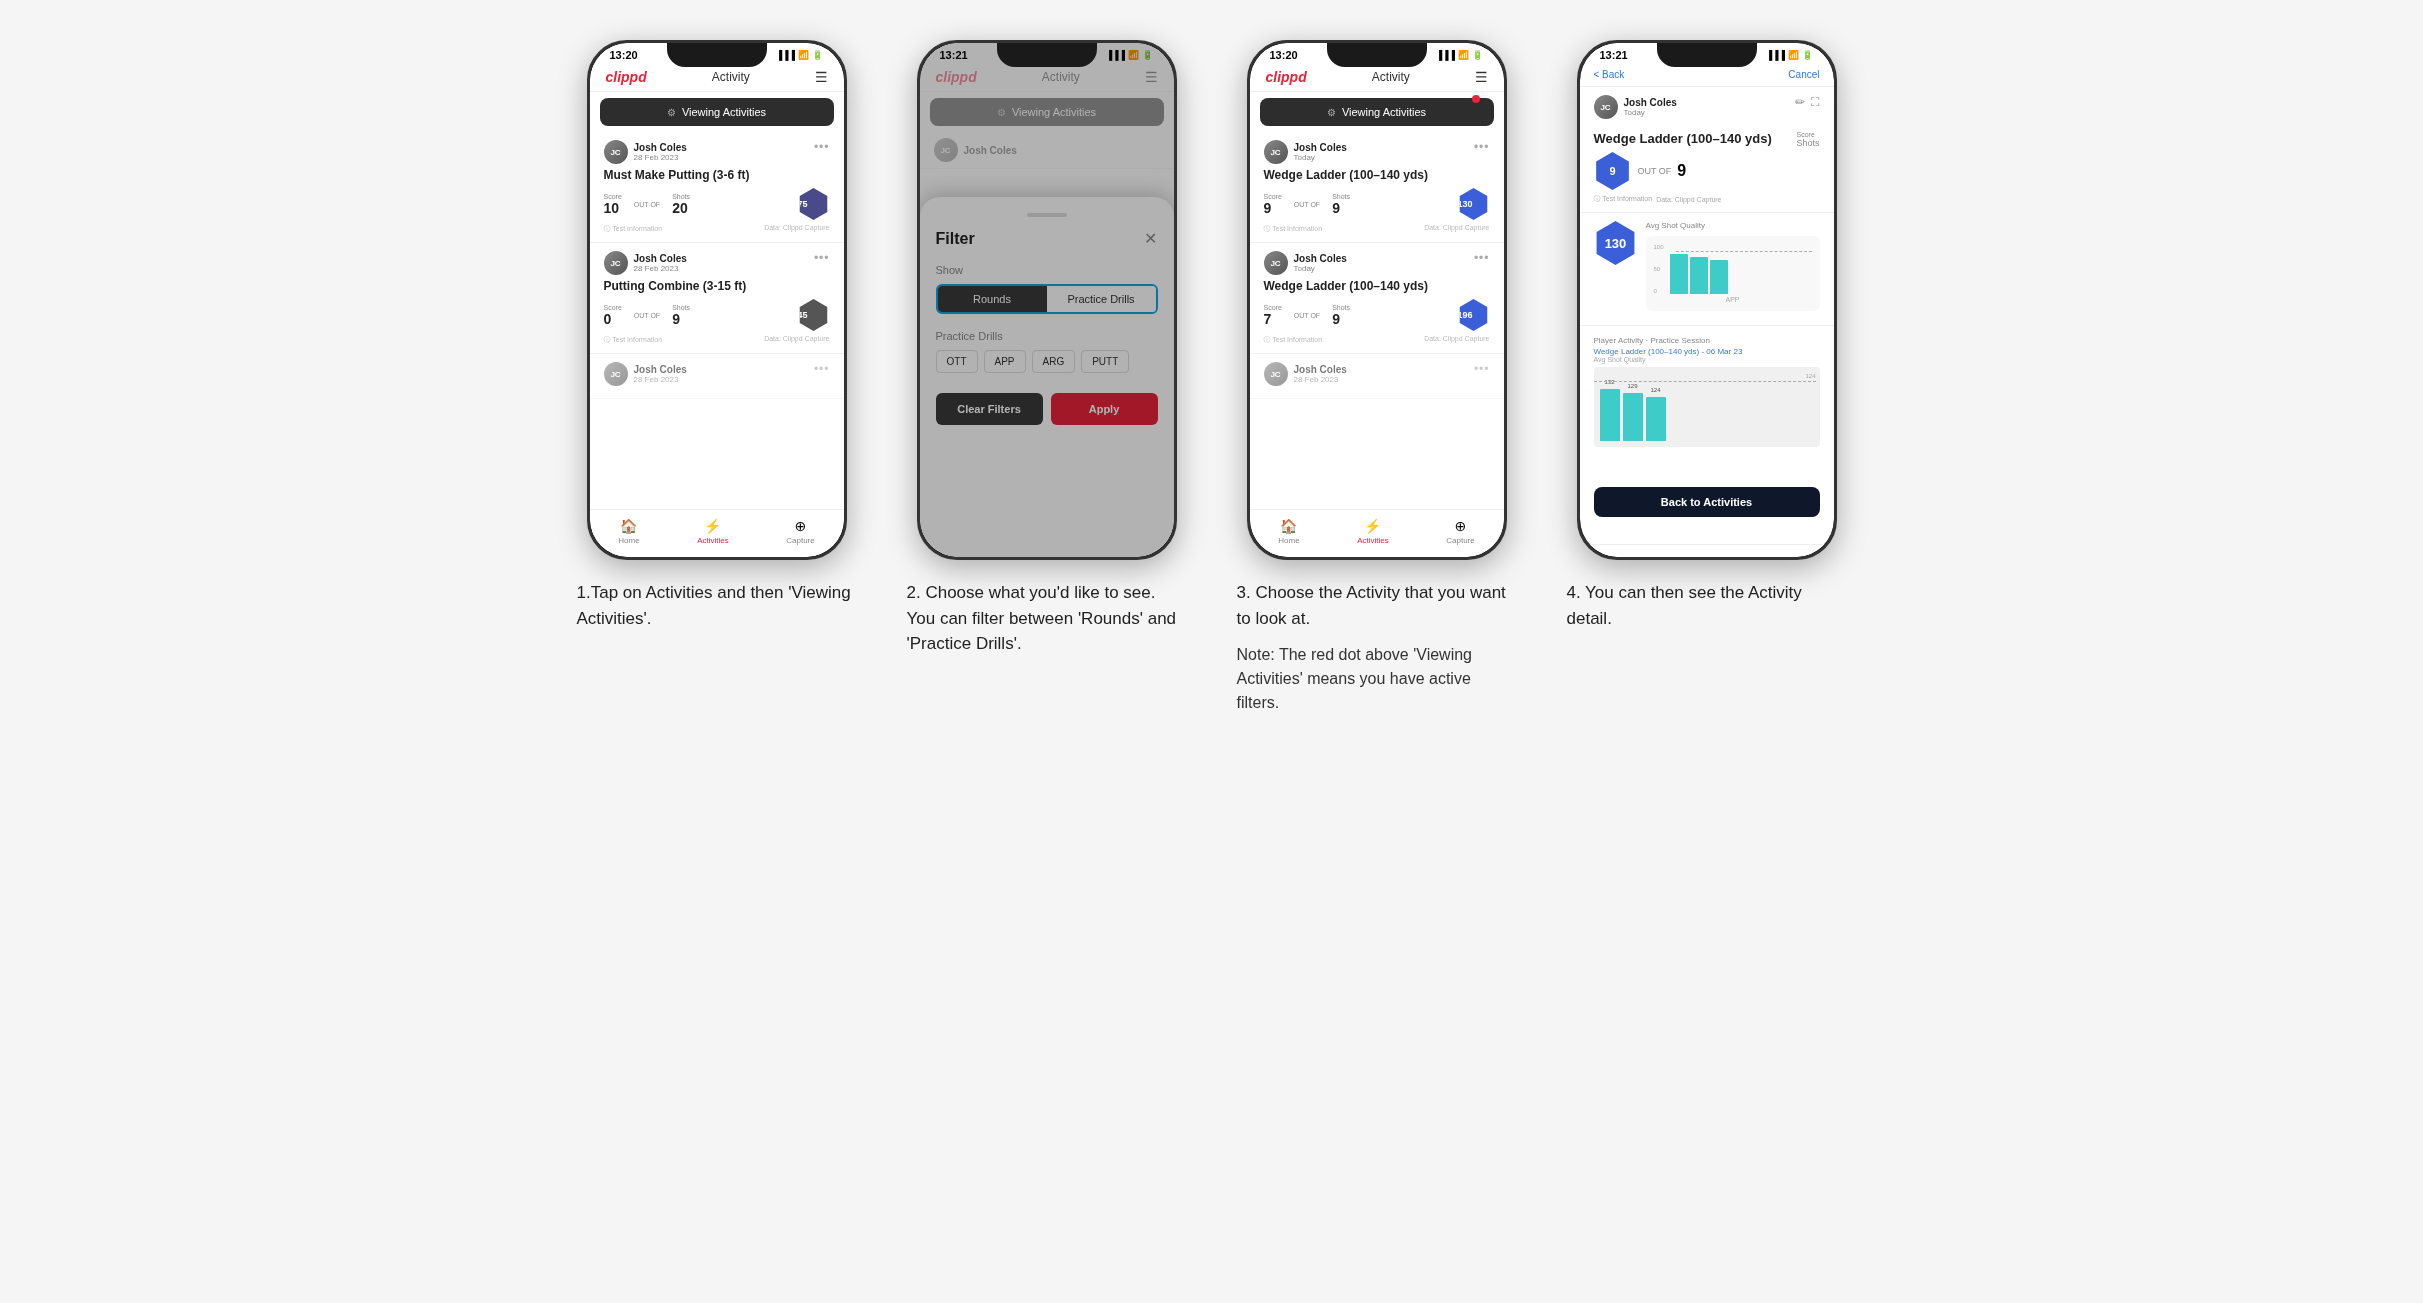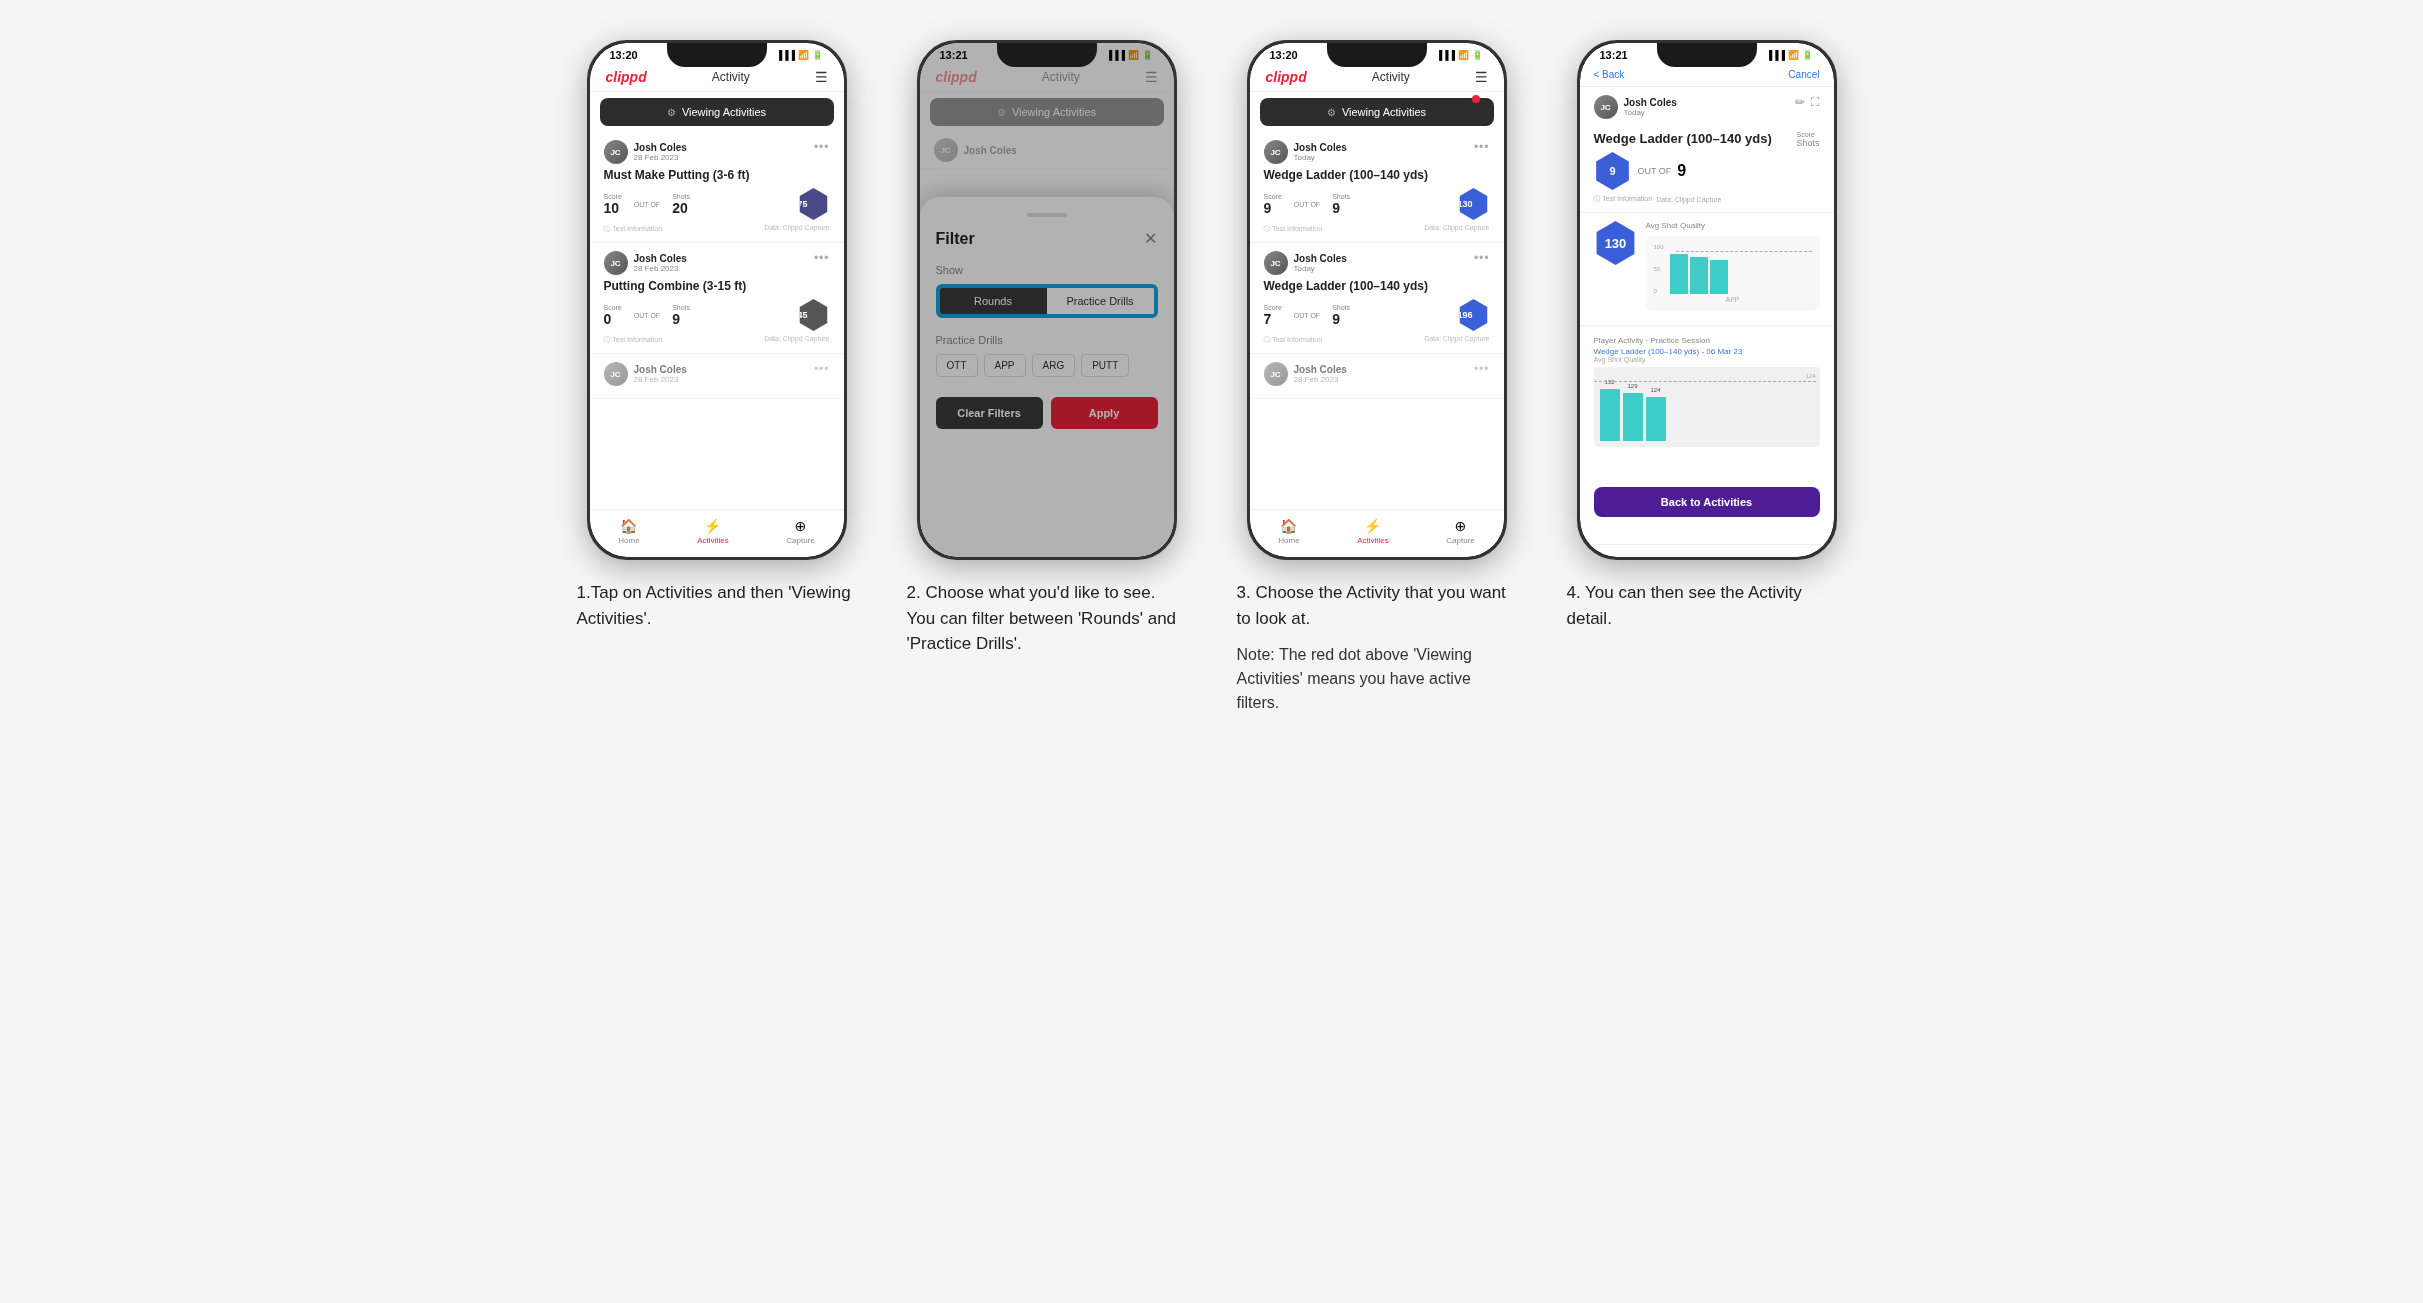--- a/index.html
+++ b/index.html
@@ -238,21 +238,21 @@
       align-items: center;
       margin-bottom: 16px;
     }
     .filter-title { font-size: 16px; font-weight: 700; color: #222; }
     .filter-close { font-size: 16px; color: #888; }
     .filter-section-label { font-size: 11px; color: #888; margin-bottom: 8px; }
     .filter-tabs {
       display: flex;
       gap: 0;
       margin-bottom: 16px;
-      border: 4px solid #0ea5e9;
+      border: 2px solid #0ea5e9;
       border-radius: 6px;
       overflow: hidden;
     }
     .filter-tab {
       flex: 1;
       padding: 7px;
       text-align: center;
       font-size: 11px;
       font-weight: 500;
       background: #fff;
@@ -344,21 +344,21 @@
       font-size: 11px;
       font-weight: 700;
     }
     .practice-session-label { font-size: 8px; color: #888; margin: 4px 0 2px; }
     .practice-session-link { font-size: 8px; color: #3a7ad4; }
     .back-to-activities {
       position: absolute;
       bottom: 40px;
       left: 14px;
       right: 14px;
-      background: #4c1d95;
+      background: #0f172a;
       color: #fff;
       text-align: center;
       padding: 9px;
       border-radius: 8px;
       font-size: 11px;
       font-weight: 600;
     }
     .screen-content {
       position: absolute;
       top: 0;

